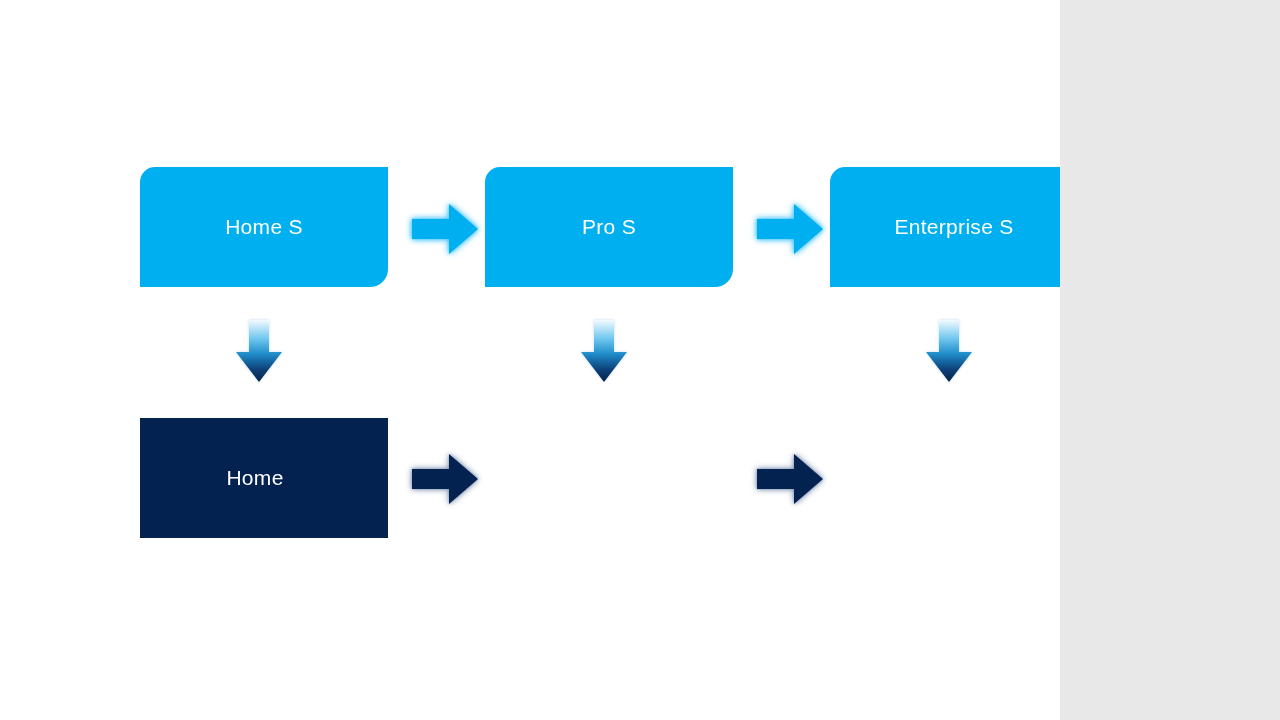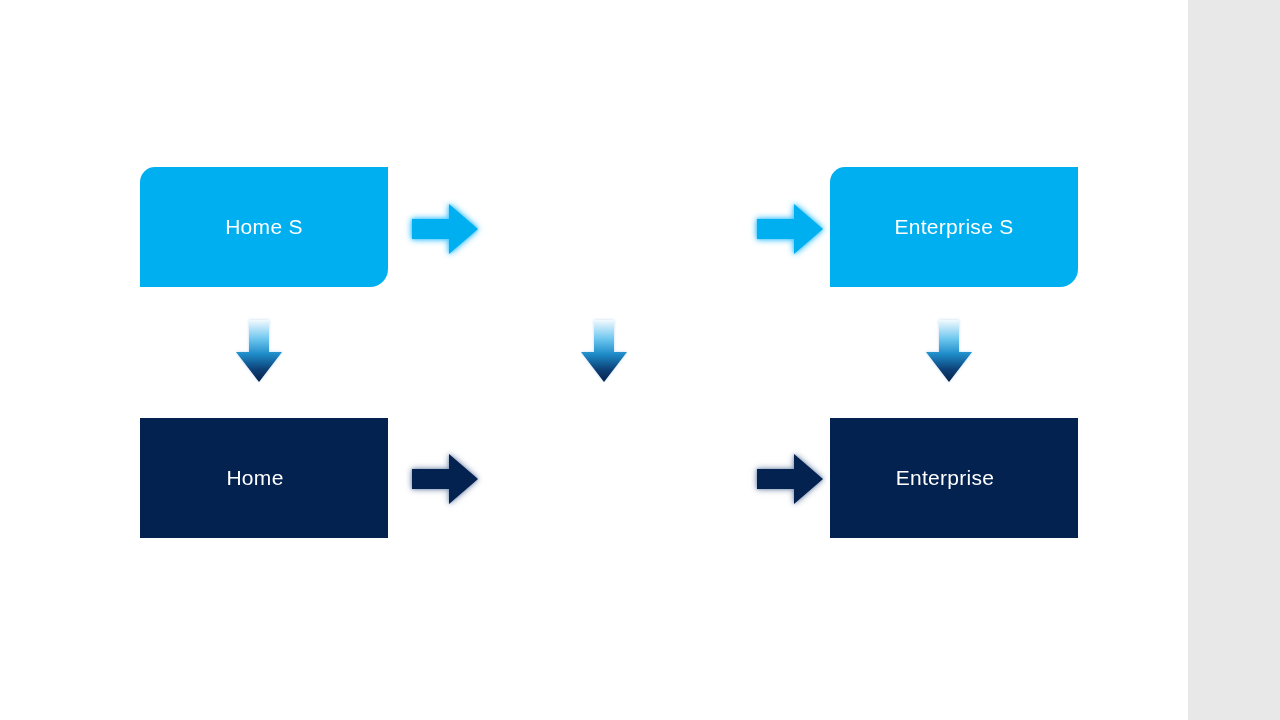--- a/index.html
+++ b/index.html
@@ -7,21 +7,21 @@
     --dark-navy:#03224F;
     --label-text:#FFFFFF;
     --canvas-bg:#FFFFFF;
     --top-glow:rgba(64,196,255,0.85);
     --bottom-glow:rgba(90,115,155,0.6);
   }
   html,body{margin:0;padding:0;}
   body{background:#e8e8e8;font-family:"Liberation Sans",sans-serif;}
   .canvas{
     position:relative;
-    width:1188px;height:720px;
+    width:1060px;height:720px;
     background:var(--canvas-bg);
     overflow:hidden;
   }
   
   .node{
     position:absolute;
     width:248px;height:120px;
     display:flex;align-items:center;justify-content:center;
   }
   .node.top{
@@ -82,29 +82,29 @@
       <stop offset="1" stop-color="#052249"></stop>
     </linearGradient>
   </defs>
 </svg>
 
 <div class="canvas">
 
   <div class="node top c0">
     <span class="node-label">Home S</span>
   </div>
+  <div class="node top c1">
+    <span class="node-label">Pro S</span>
+  </div>
   <div class="node top c2">
     <span class="node-label">Enterprise S</span>
   </div>
 
   <div class="node bottom c0">
     <span class="node-label">Home</span>
-  </div>
-  <div class="node bottom c2">
-    <span class="node-label">Enterprise</span>
   </div>
 
   <svg class="arrow right-arrow row-top ra0" viewBox="0 0 66 50">
     <polygon points="0,15 37,15 37,0 66,25 37,50 37,35 0,35"></polygon>
   </svg>
   <svg class="arrow right-arrow row-top ra1" viewBox="0 0 66 50">
     <polygon points="0,15 37,15 37,0 66,25 37,50 37,35 0,35"></polygon>
   </svg>
 
   <svg class="arrow right-arrow row-bottom ra0" viewBox="0 0 66 50">

